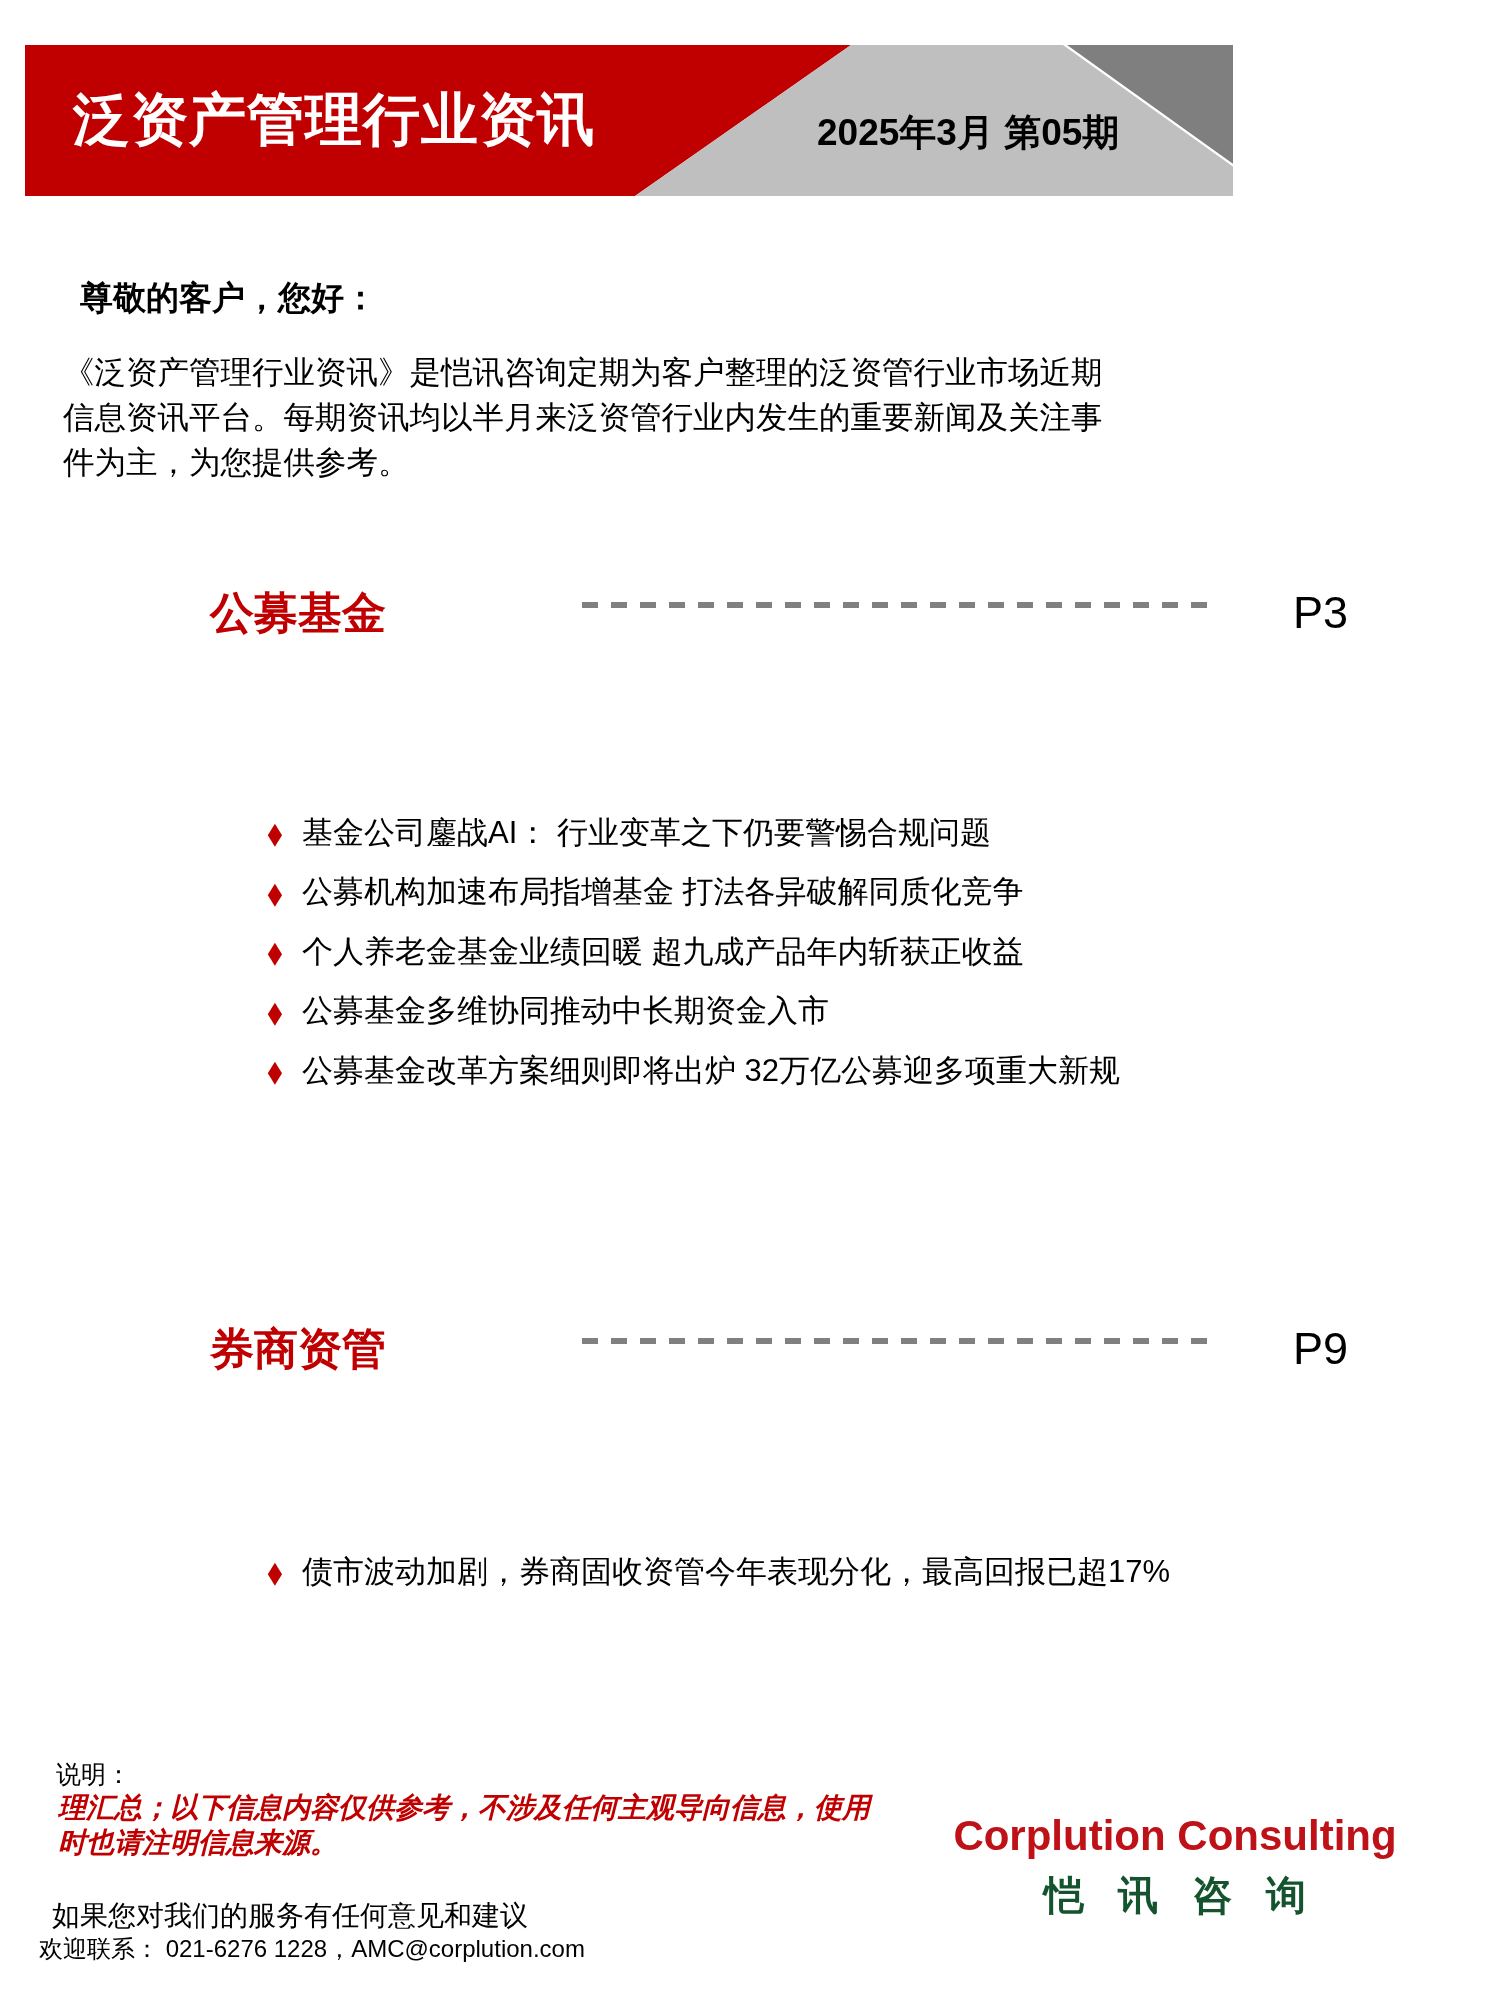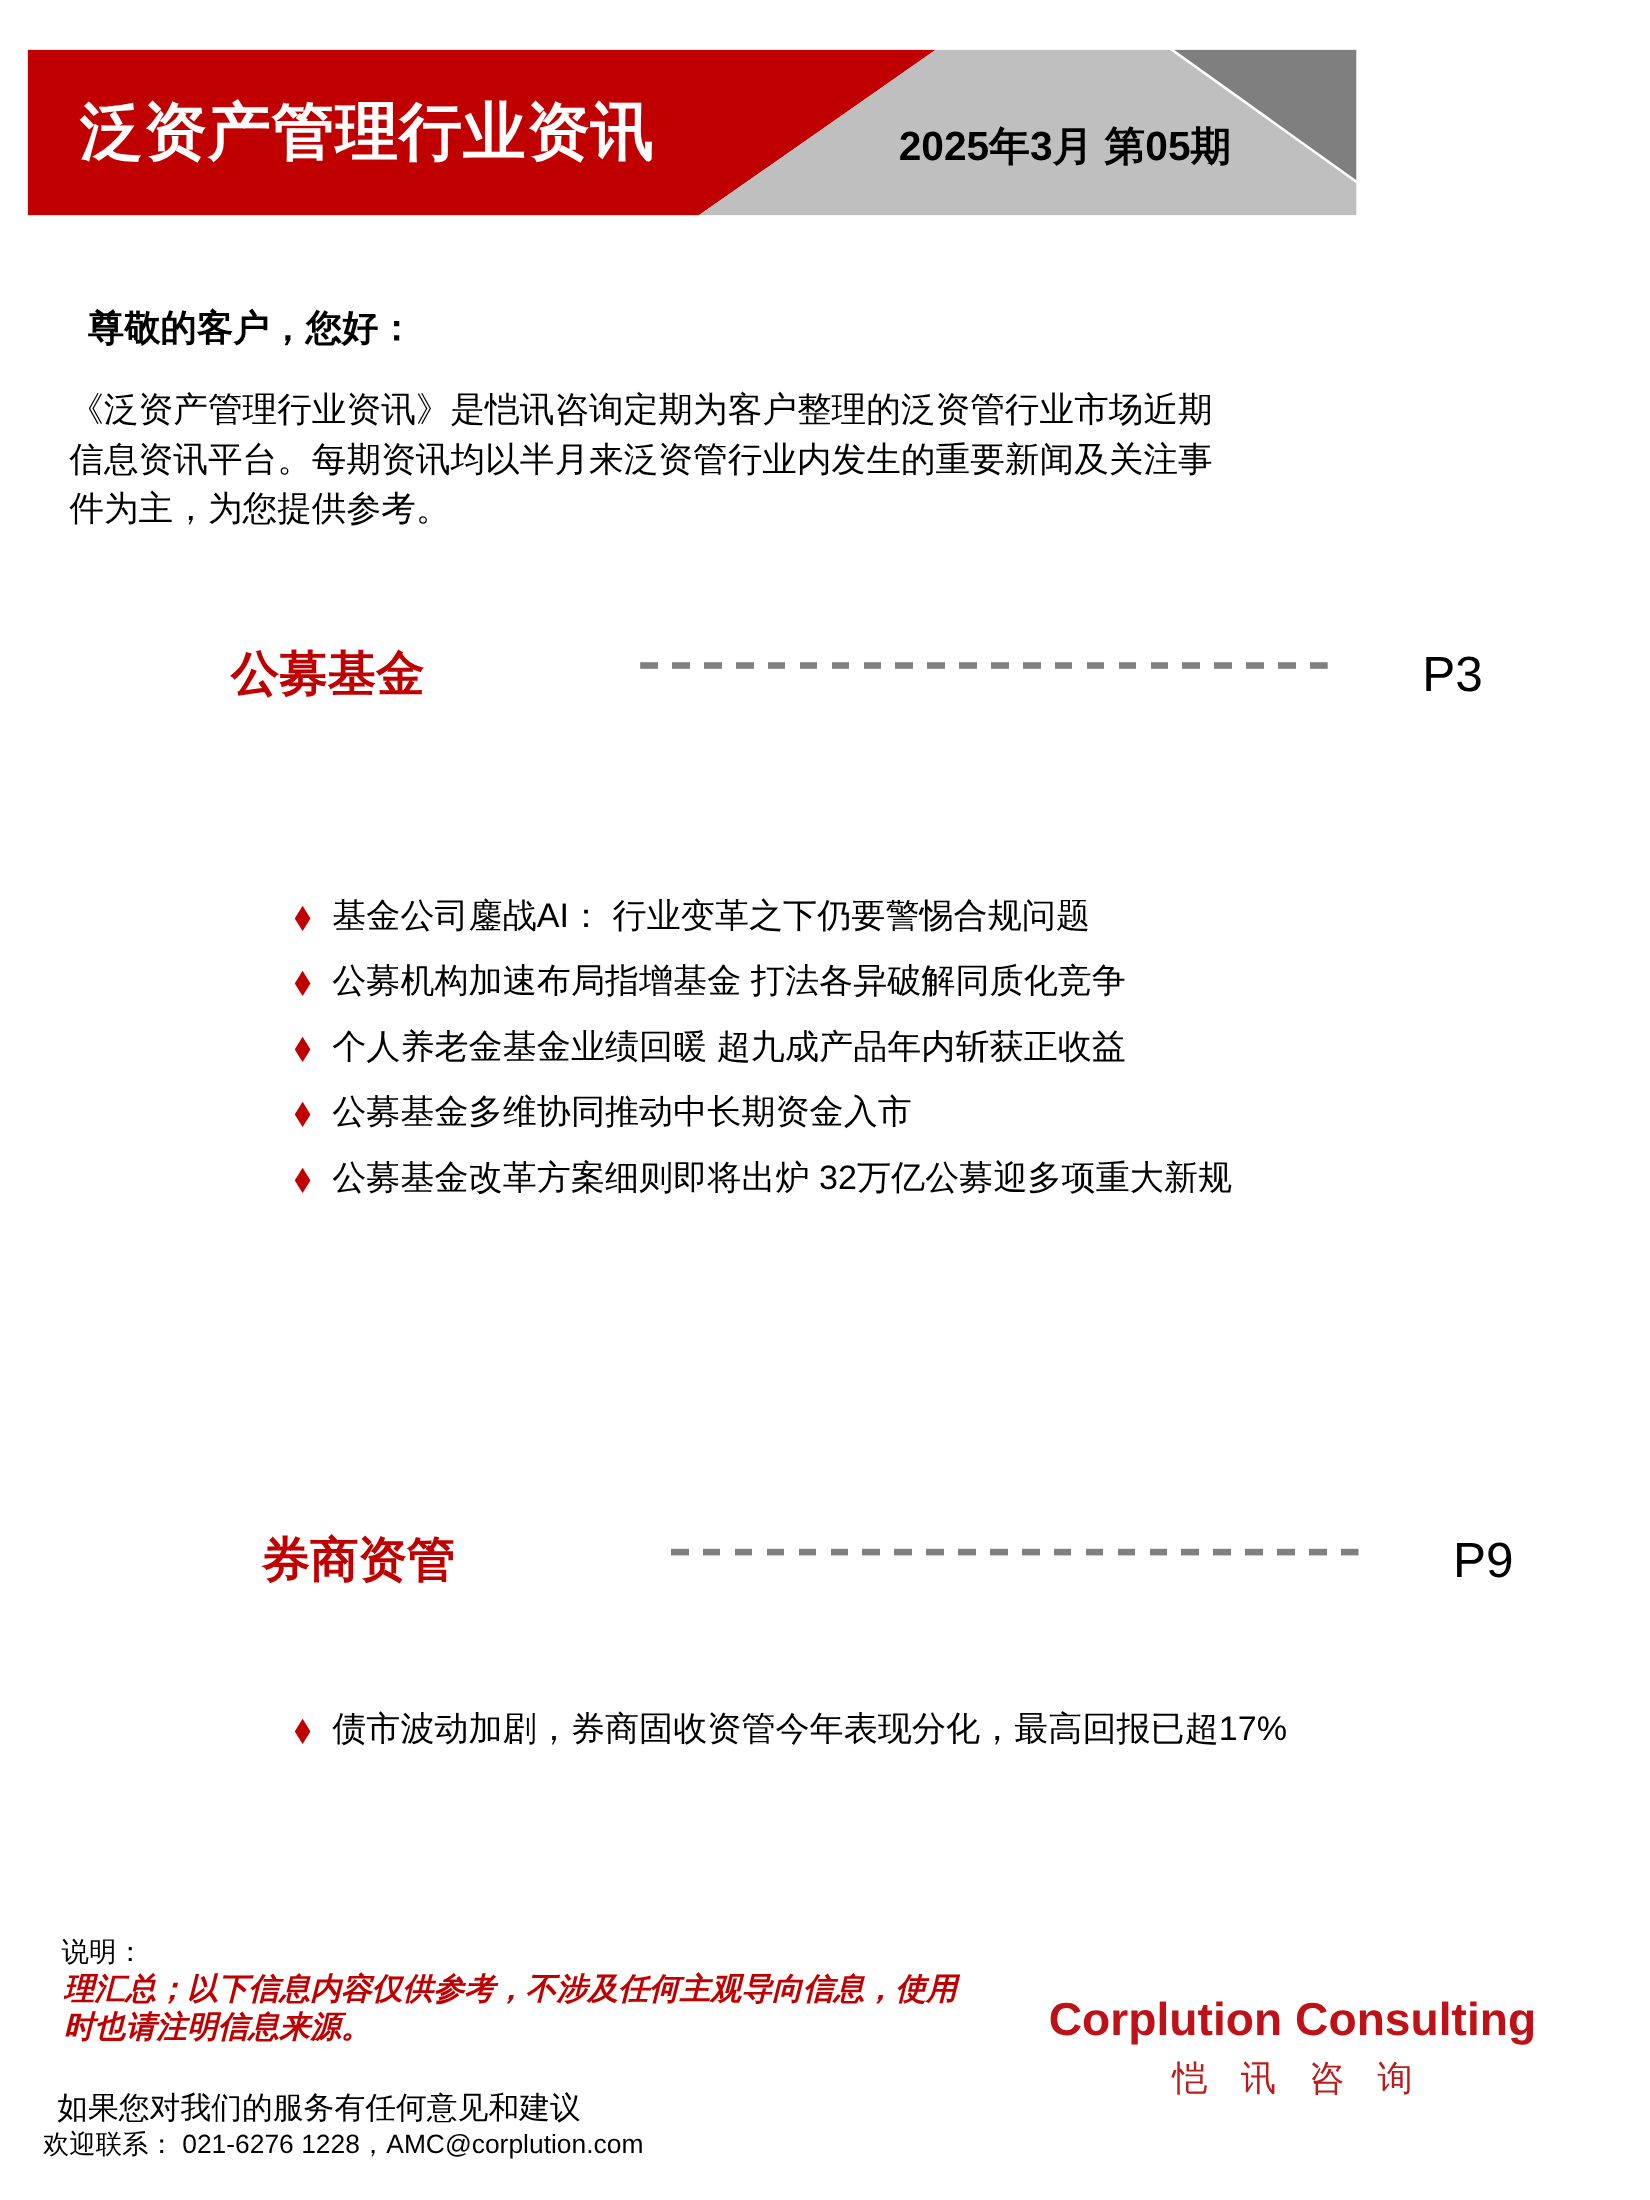--- a/index.html
+++ b/index.html
@@ -17,21 +17,21 @@
   .banner-issue{position:absolute;left:792px;top:12px;height:100%;display:flex;align-items:center;
         color:#000000;font-size:37px;font-weight:bold;white-space:nowrap;}
 
   
   .greeting{position:absolute;left:80px;top:276px;margin:0;font-size:33px;font-weight:bold;color:#000;}
   .intro{position:absolute;left:63px;top:350px;font-size:31.5px;line-height:45px;color:#000;white-space:nowrap;}
 
   
   .toc{position:absolute;left:0;width:1272px;height:54px;}
   .toc1{top:586px;}
-  .toc2{top:1392px;margin-left:28px;}
+  .toc2{top:1322px;}
   .toc-title{position:absolute;left:210px;line-height:54px;font-size:44px;font-weight:bold;color:#C00000;white-space:nowrap;}
   .leader{position:absolute;left:582px;top:16px;width:625px;height:6px;
         background:repeating-linear-gradient(90deg,#808080 0 16px,transparent 16px 29px);}
   .toc-page{position:absolute;left:1293px;line-height:54px;font-size:45px;color:#000;}
 
   
   .bullets{position:absolute;left:262px;margin:0;padding:0;list-style:none;}
   .b1{top:803px;}
   .b2{top:1542px;}
   .bullets li{height:59.5px;display:flex;align-items:center;font-size:31px;color:#000;white-space:nowrap;}
@@ -40,21 +40,21 @@
 
   
   .note-label{position:absolute;left:56px;top:1758px;font-size:25px;color:#000;}
   .disclaimer{position:absolute;left:58px;top:1790px;font-size:28px;font-weight:bold;font-style:italic;
       color:#C00000;line-height:35px;white-space:nowrap;}
   .feedback{position:absolute;left:52px;top:1897px;font-size:28px;color:#000;white-space:nowrap;}
   .contact{position:absolute;left:39px;top:1933px;font-size:24px;color:#000;white-space:nowrap;}
 
   .brand{position:absolute;left:925px;top:1812px;width:500px;text-align:center;}
   .brand-en{font-size:42px;font-weight:bold;color:#BE1218;white-space:nowrap;}
-  .brand-cn{margin-top:8px;font-size:32px;font-weight:normal;color:#b91c1c;
+  .brand-cn{margin-top:8px;font-size:40px;font-weight:bold;color:#14532d;
       font-family:"DejaVu Serif",serif;letter-spacing:10px;padding-left:10px;white-space:nowrap;}
 </style>
 </head>
 <body>
 
 <div class="page">
 
   <div class="banner">
     <div class="shape red"></div>
     <div class="shape lgray"></div>

